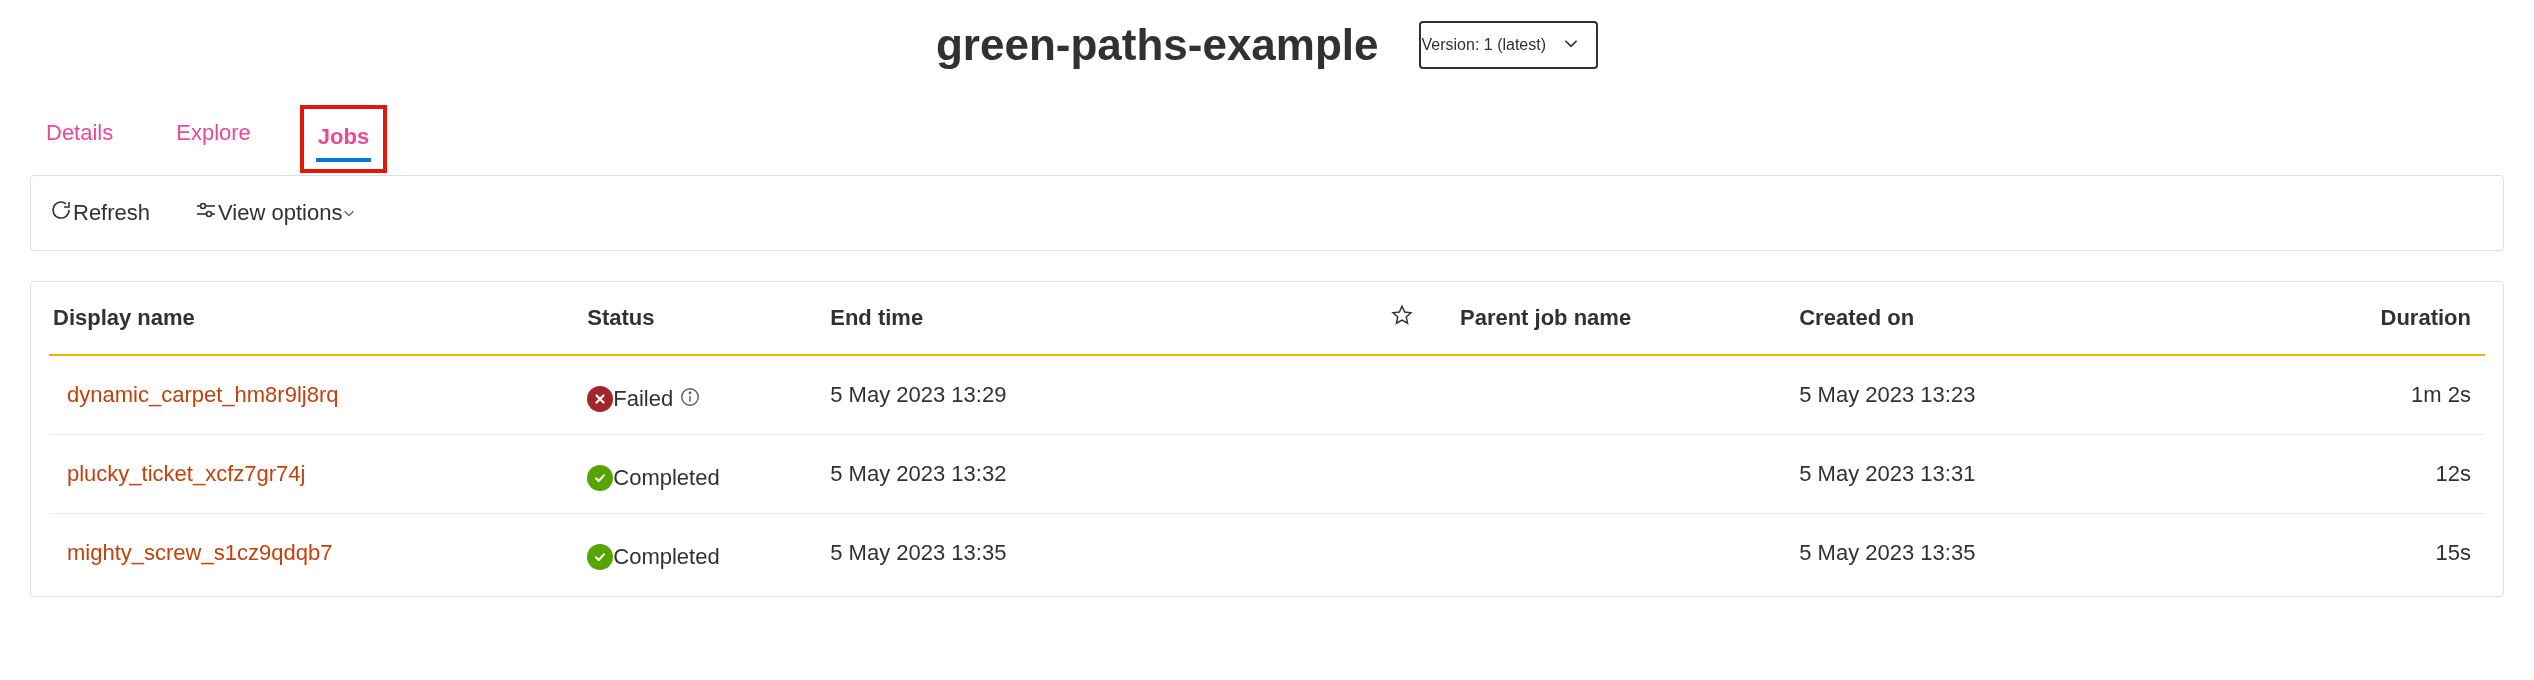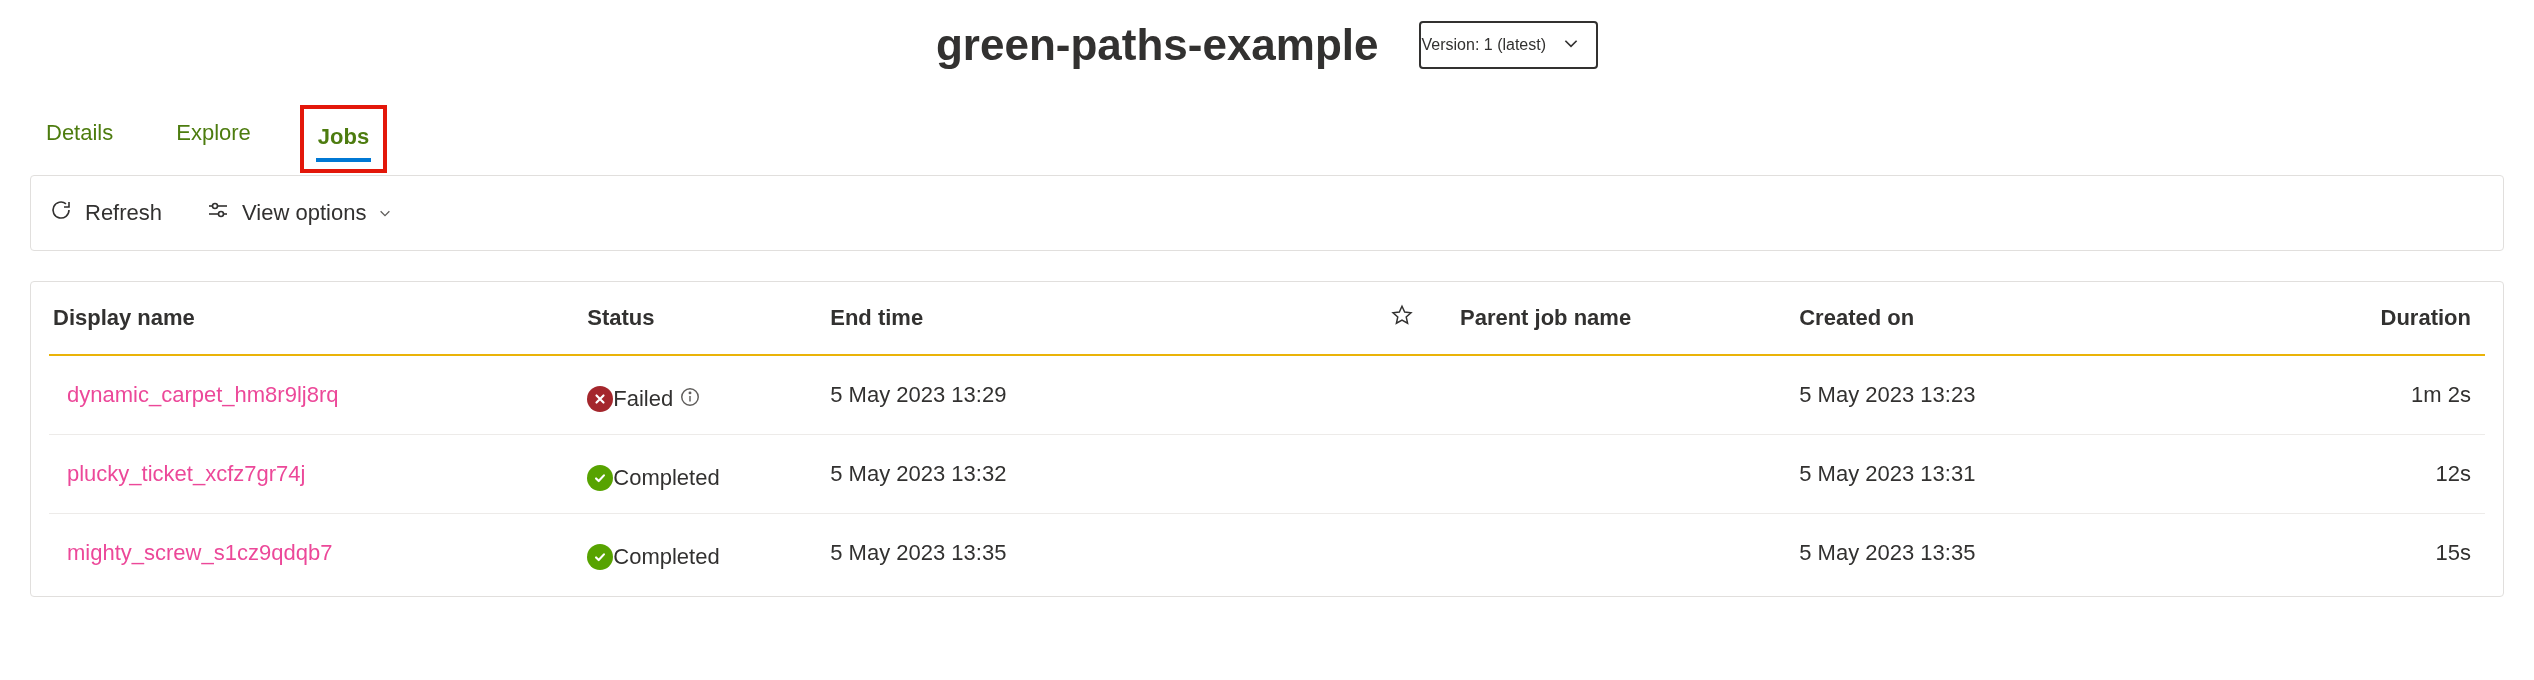--- a/index.html
+++ b/index.html
@@ -47,21 +47,21 @@
       display: flex;
       gap: 35px;
       margin-bottom: 0;
       padding-left: 2px;
     }
     .tab {
       font-size: 22px;
       padding: 10px 2px 14px 2px;
       cursor: pointer;
       position: relative;
-      color: #4d7c0f;
+      color: #ec4899;
     }
     .tab.active {
       font-weight: 600;
     }
     .tab.active::after {
       content: "";
       position: absolute;
       bottom: 2px;
       left: 0;
       right: 0;
@@ -81,21 +81,20 @@
       gap: 28px;
       padding: 18px 10px;
       border: 1px solid #e1dfdd;
       border-radius: 4px;
       margin-top: 2px;
       margin-bottom: 30px;
     }
     .toolbar-btn {
       display: flex;
       align-items: center;
-      gap: 12px;
       cursor: pointer;
       font-size: 22px;
       padding: 4px 8px;
     }
     .table-container {
       border: 1px solid #e1dfdd;
       border-radius: 4px;
       padding: 0 18px 4px 18px;
     }
     table {
@@ -113,21 +112,21 @@
     tbody td {
       padding: 22px 14px 22px 4px;
       border-bottom: 1px solid #edebe9;
       font-size: 22px;
       vertical-align: middle;
     }
     tbody tr:last-child td {
       border-bottom: none;
     }
     .link {
-      color: #ec4899;
+      color: #c2410c;
       cursor: pointer;
     }
     .status-cell {
       display: flex;
       align-items: flex-start;
       margin-top: 8px;
     }
     .status-icon {
       width: 26px;
       height: 26px;

